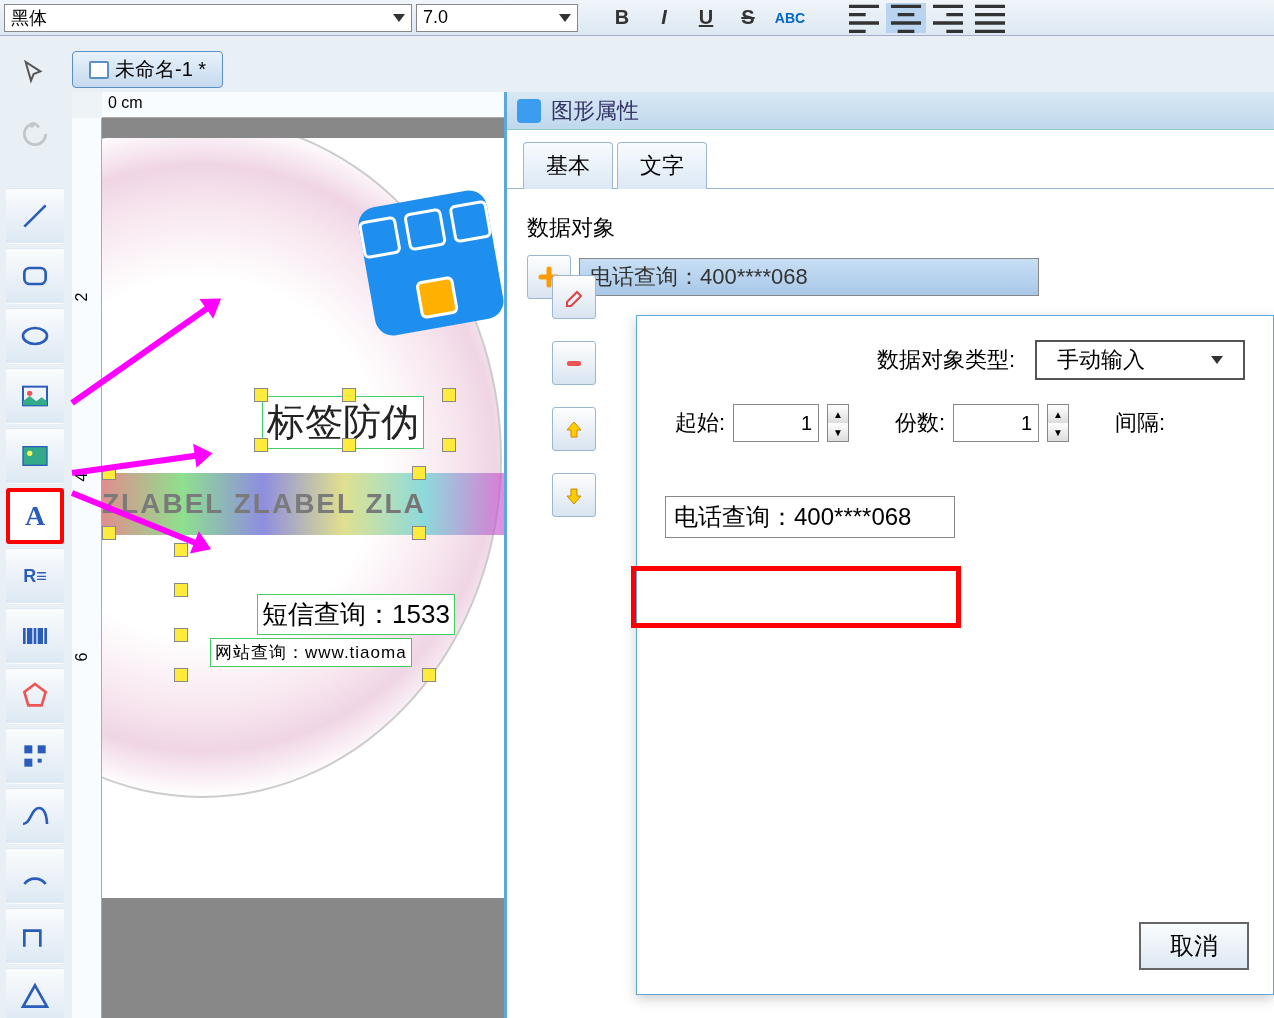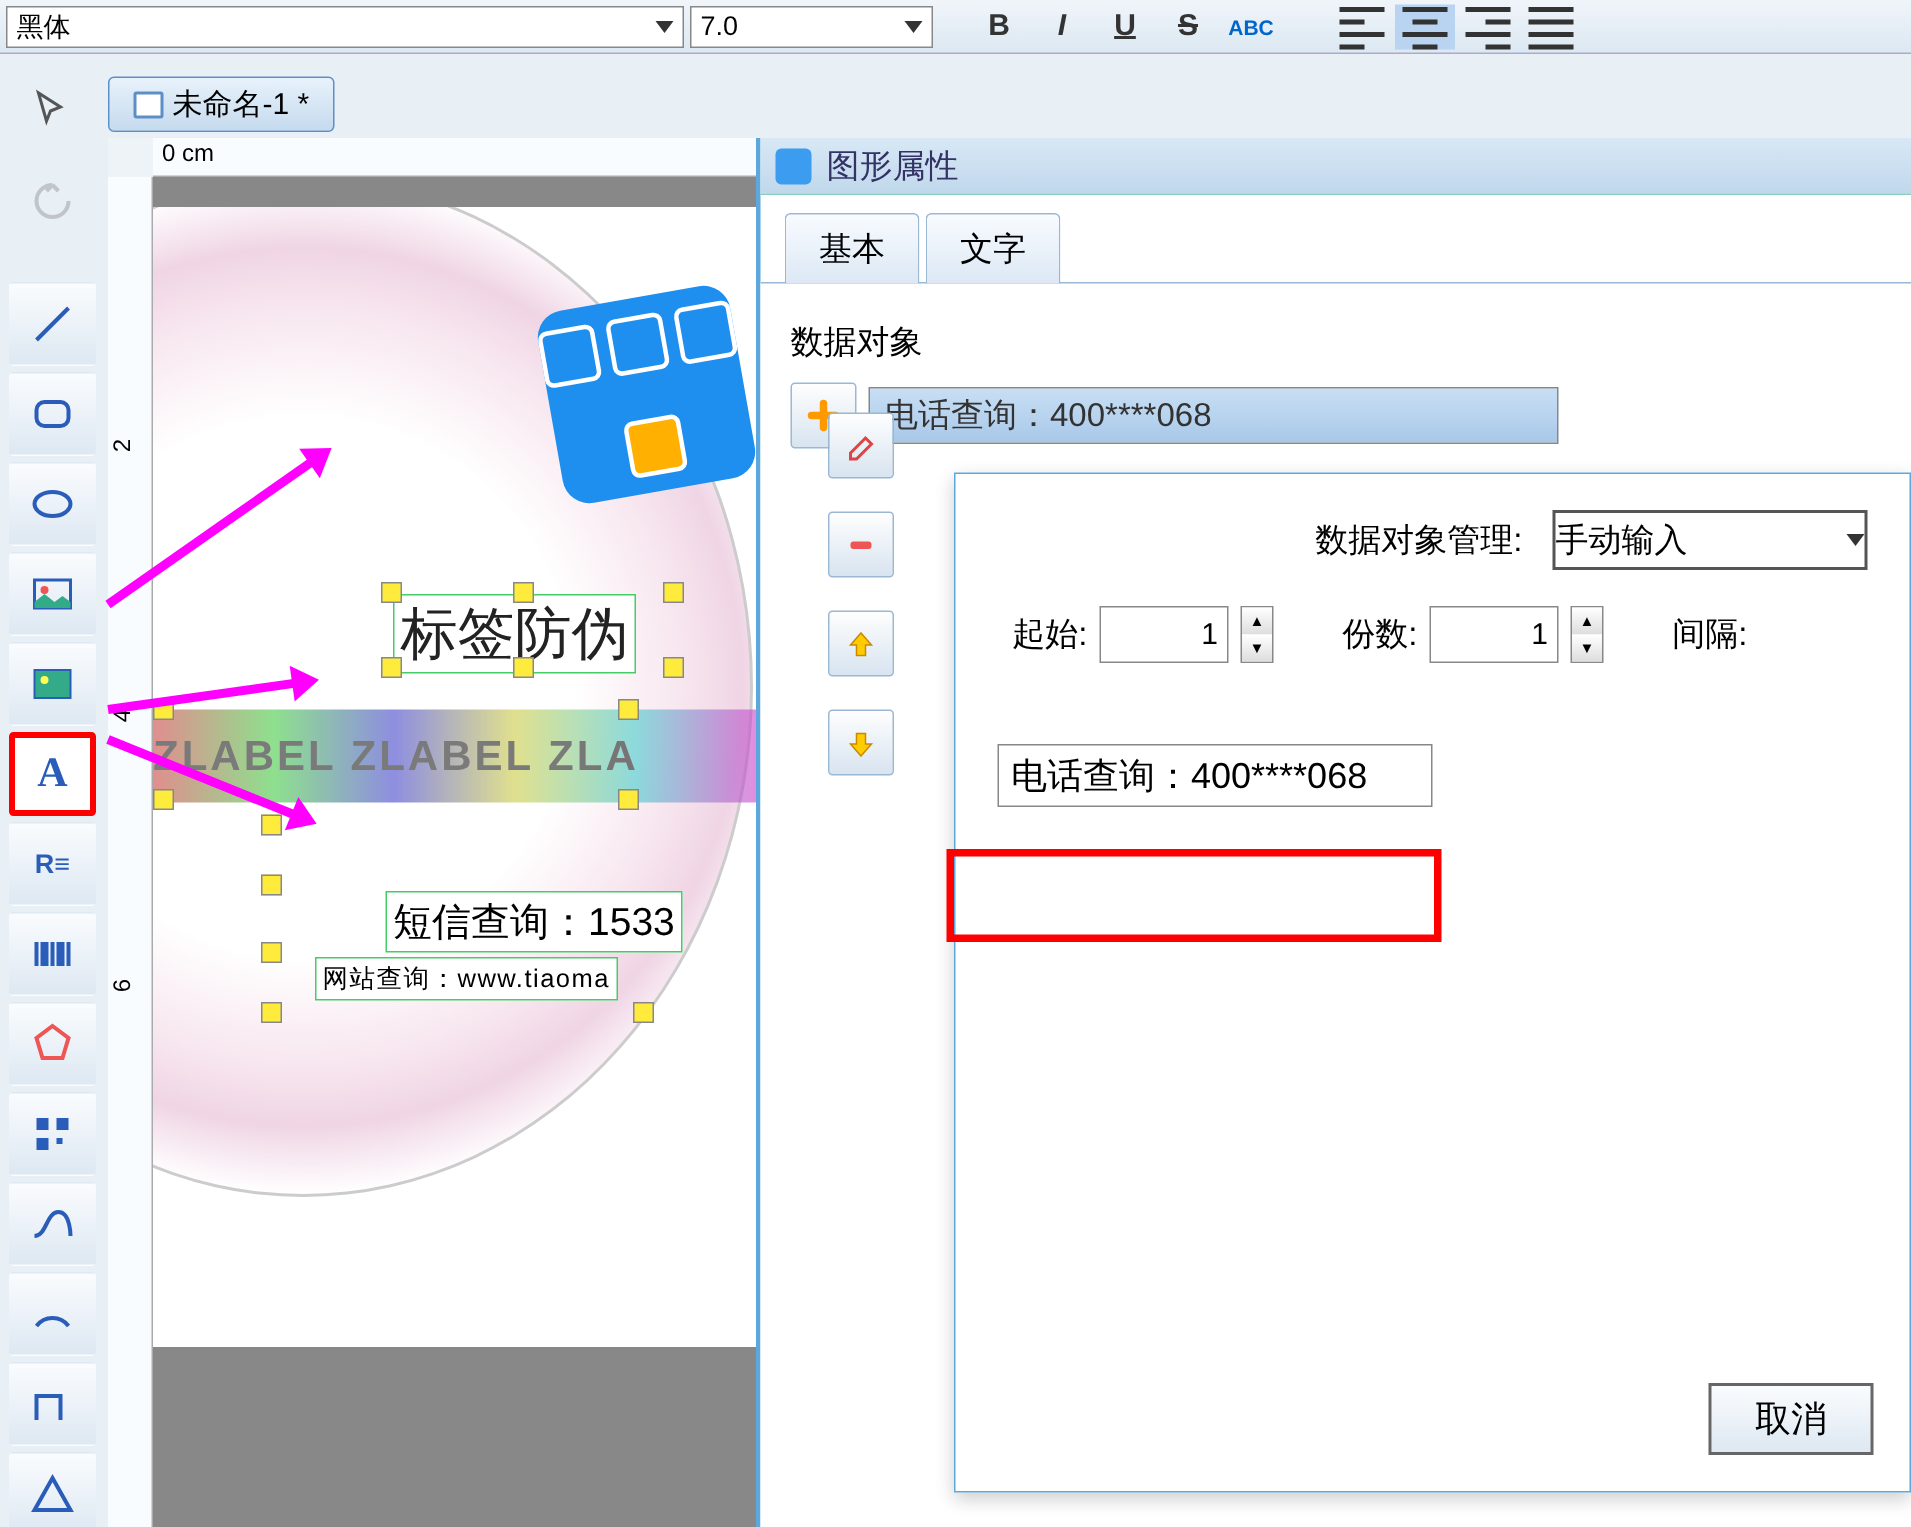--- a/index.html
+++ b/index.html
@@ -1,20 +1,20 @@
 <!DOCTYPE html>
 <html><head>
 <meta charset="utf-8">
 <style>
 * { margin: 0; padding: 0; box-sizing: border-box; font-family: "Microsoft YaHei", SimSun, sans-serif; }
 body { width: 1274px; height: 1018px; background: #e8eff5; overflow: hidden; position: relative; }
 
 
 .top-toolbar { height: 36px; display: flex; align-items: center; padding: 0 4px; gap: 4px; background: linear-gradient(#f0f5fa, #dce8f2); border-bottom: 1px solid #aac; }
-.font-select { width: 452px; height: 28px; border: 1px solid #888; background: #fff; font-size: 18px; padding: 0 6px; display: flex; align-items: center; justify-content: space-between; }
+.font-select { width: 408px; height: 28px; border: 1px solid #888; background: #fff; font-size: 18px; padding: 0 6px; display: flex; align-items: center; justify-content: space-between; }
 .font-size { width: 162px; height: 28px; border: 1px solid #888; background: #fff; font-size: 18px; padding: 0 6px; display: flex; align-items: center; justify-content: space-between; }
 .dropdown-arrow { border-left: 6px solid transparent; border-right: 6px solid transparent; border-top: 8px solid #333; }
 .fmt-btn { width: 40px; height: 30px; display: inline-flex; align-items: center; justify-content: center; font-size: 20px; font-weight: bold; color: #333; }
 .fmt-group { display: flex; gap: 2px; margin-left: 20px; }
 
 
 .doc-area { position: absolute; left: 72px; top: 44px; right: 0; height: 44px; display: flex; align-items: flex-end; }
 .doc-tab { background: linear-gradient(#e8f2fb, #c5daee); border: 1px solid #5c8fc5; border-radius: 4px; padding: 4px 16px; font-size: 20px; display: flex; align-items: center; gap: 6px; }
 .doc-icon { width: 20px; height: 18px; border: 2px solid #5c8fc5; border-radius: 2px; background: #fff; display: inline-block; }
 
@@ -64,21 +64,21 @@
 .data-obj-list { width: 460px; height: 38px; background: linear-gradient(#c8dff5, #a8c8e8); border: 1px solid #888; display: flex; align-items: center; padding: 0 10px; font-size: 22px; color: #333; }
 
 .left-btns { position: absolute; left: 552px; top: 275px; display: flex; flex-direction: column; gap: 22px; }
 
 
 .dialog { position: absolute; left: 636px; top: 315px; right: 0; height: 680px; background: #fff; border: 1px solid #5ca7dc; box-shadow: 0 4px 12px rgba(0,0,0,0.2); }
 .dialog-header { height: 46px; display: flex; align-items: center; gap: 10px; padding: 0 12px; background: linear-gradient(#e8f2fb, #cde0f0); border-bottom: 1px solid #aac; font-size: 22px; color: #336; }
 .dialog-body { padding: 24px 28px; }
 .form-row { display: flex; align-items: center; gap: 12px; margin-bottom: 24px; font-size: 22px; }
 .form-row label { min-width: 60px; text-align: right; }
-.select-box { width: 210px; height: 40px; border: 2px solid #555; display: flex; align-items: center; justify-content: space-between; padding: 0 0; font-size: 22px; }
+.select-box { width: 210px; height: 40px; border: 2px solid #555; display: flex; align-items: center; justify-content: space-between; padding: 0 20px; font-size: 22px; }
 .num-input { width: 86px; height: 38px; border: 1px solid #888; text-align: right; padding: 0 6px; font-size: 20px; }
 .spinner { width: 22px; height: 38px; display: flex; flex-direction: column; border: 1px solid #888; }
 .spinner div { flex: 1; display: flex; align-items: center; justify-content: center; font-size: 10px; background: linear-gradient(#fff, #ddd); }
 .text-preview { width: 290px; border: 1px solid #888; padding: 4px 8px; font-size: 24px; }
 .red-box { position: absolute; border: 5px solid #ff0000; }
 .dialog-buttons { position: absolute; right: 24px; bottom: 24px; display: flex; gap: 28px; }
 .dlg-btn { width: 110px; height: 48px; border: 2px solid #666; background: linear-gradient(#fafcfe, #dde8f2); font-size: 24px; display: flex; align-items: center; justify-content: center; }
 </style>
 </head>
 <body>
@@ -306,21 +306,21 @@
   <div class="mini-btn">
       <svg width="22" height="22">
         <path d="M11 20l7-8h-4V5h-6v7H4z" fill="#fc0" stroke="#c80"></path>
       </svg>
     </div>
 </div>
 
 <div class="dialog">
   <div class="dialog-body">
     <div class="form-row" style="justify-content:flex-end;gap:20px">
-      <span>数据对象管理:</span>
+      <span>数据对象类型:</span>
       <div class="select-box">
         <span>手动输入</span>
         <span class="dropdown-arrow"></span>
       </div>
     </div>
     <div class="form-row" style="gap:8px">
       <label>起始:</label>
       <input class="num-input" value="1" style="">
       <div class="spinner">
           <div>▲</div>

